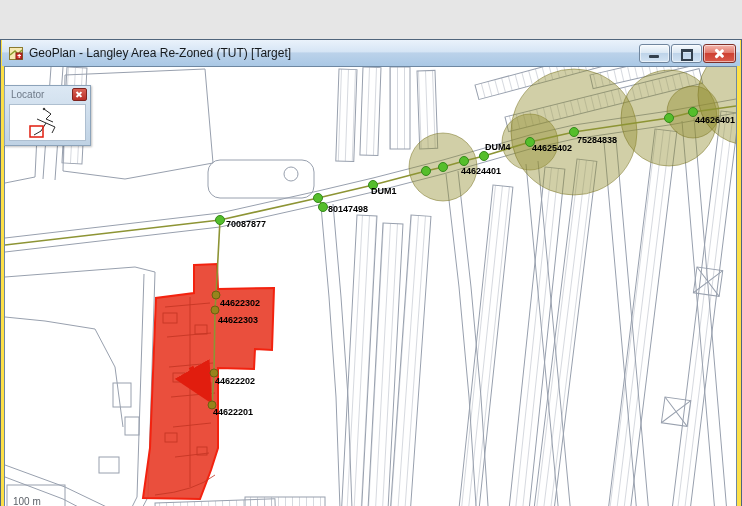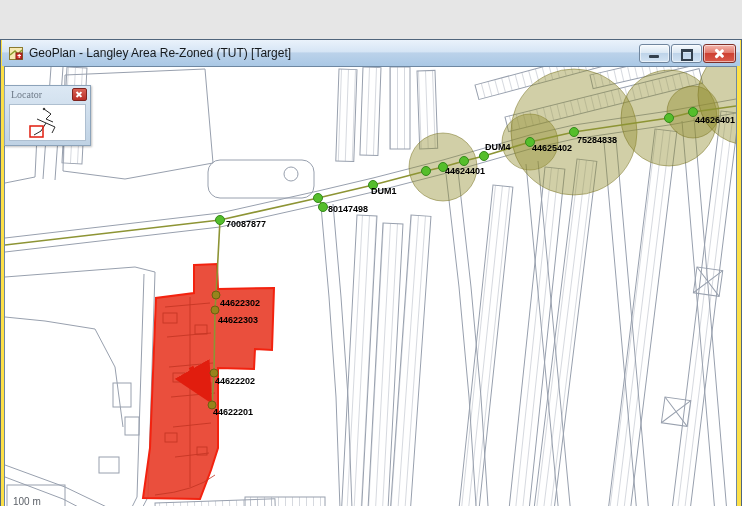--- a/index.html
+++ b/index.html
@@ -14,21 +14,21 @@
     background:linear-gradient(#f6fafd,#dae7f3 45%,#bed4e9 50%,#d2e3f3);box-shadow:inset 0 0 0 1px rgba(255,255,255,.55);cursor:default;}
   .wbtn.close{width:31px;background:linear-gradient(#f4b6ad,#e27b6e 45%,#ce4133 50%,#d95a4b);border-color:#7e3029;}
   .glyph-min{position:absolute;left:9px;bottom:4px;width:10px;height:3px;background:#33404d;border-radius:1px;}
   .glyph-max{position:absolute;left:9px;top:4px;width:8px;height:7px;border:2px solid #33404d;border-top-width:3px;}
   .glyph-close-a,.glyph-close-b{position:absolute;left:14px;top:3px;width:2.5px;height:11px;background:#fff;border-radius:1px;}
   .glyph-close-a{transform:rotate(45deg);} .glyph-close-b{transform:rotate(-45deg);}
   .map-area{position:absolute;left:4px;top:27px;width:731px;height:470px;background:#ffffff;box-shadow:0 0 0 1px #6e87a1;}
   .nlabel{position:absolute;font:bold 9px "Liberation Sans",sans-serif;color:#000;white-space:nowrap;letter-spacing:0px;}
   .scale-label{position:absolute;font:10px "Liberation Sans",sans-serif;color:#5c6168;white-space:nowrap;}
   .locator{position:absolute;left:3px;top:45px;width:85px;height:59px;border:1px solid #8ca3ba;
-    background:linear-gradient(180deg,#dce8f4,#bfd2e4);box-shadow:1px 1px 2px rgba(0,0,0,.25);font-family:Liberation Serif, serif;}
+    background:linear-gradient(180deg,#dce8f4,#bfd2e4);box-shadow:1px 1px 2px rgba(0,0,0,.25);}
   .locator-title{height:16px;display:flex;align-items:center;}
   .locator-title-text{font-size:10px;color:#6e7a88;padding-left:6px;flex:1;}
   .locator-close{width:13px;height:11px;margin-right:3px;border:1px solid #7e241f;border-radius:2px;
     background:linear-gradient(#d96155,#b92f27);position:relative;cursor:default;}
   .lc-a,.lc-b{position:absolute;left:5px;top:2px;width:1.8px;height:7px;background:#fff;}
   .lc-a{transform:rotate(45deg);} .lc-b{transform:rotate(-45deg);}
   .locator-body{position:absolute;left:4px;right:4px;top:18px;bottom:4px;background:#fff;border:1px solid #aebfd0;}
 </style>
 </head>
 <body>
@@ -195,21 +195,21 @@
       <g stroke="#60656c" stroke-width="3">
         <path d="M3,463 L79,463"></path>
         <path d="M84,463 L201,463"></path>
       </g>
     </svg>
 
     
     <div class="nlabel" style="left:221px;top:152px">70087877</div>
     <div class="nlabel" style="left:323px;top:137px">80147498</div>
     <div class="nlabel" style="left:366px;top:119px">DUM1</div>
-    <div class="nlabel" style="left:440px;top:99px">44624401</div>
+    <div class="nlabel" style="left:456px;top:99px">44624401</div>
     <div class="nlabel" style="left:480px;top:75px">DUM4</div>
     <div class="nlabel" style="left:527px;top:76px">44625402</div>
     <div class="nlabel" style="left:572px;top:68px">75284838</div>
     <div class="nlabel" style="left:690px;top:48px">44626401</div>
     <div class="nlabel" style="left:215px;top:231px">44622302</div>
     <div class="nlabel" style="left:213px;top:248px">44622303</div>
     <div class="nlabel" style="left:210px;top:309px">44622202</div>
     <div class="nlabel" style="left:208px;top:340px">44622201</div>
 
     

